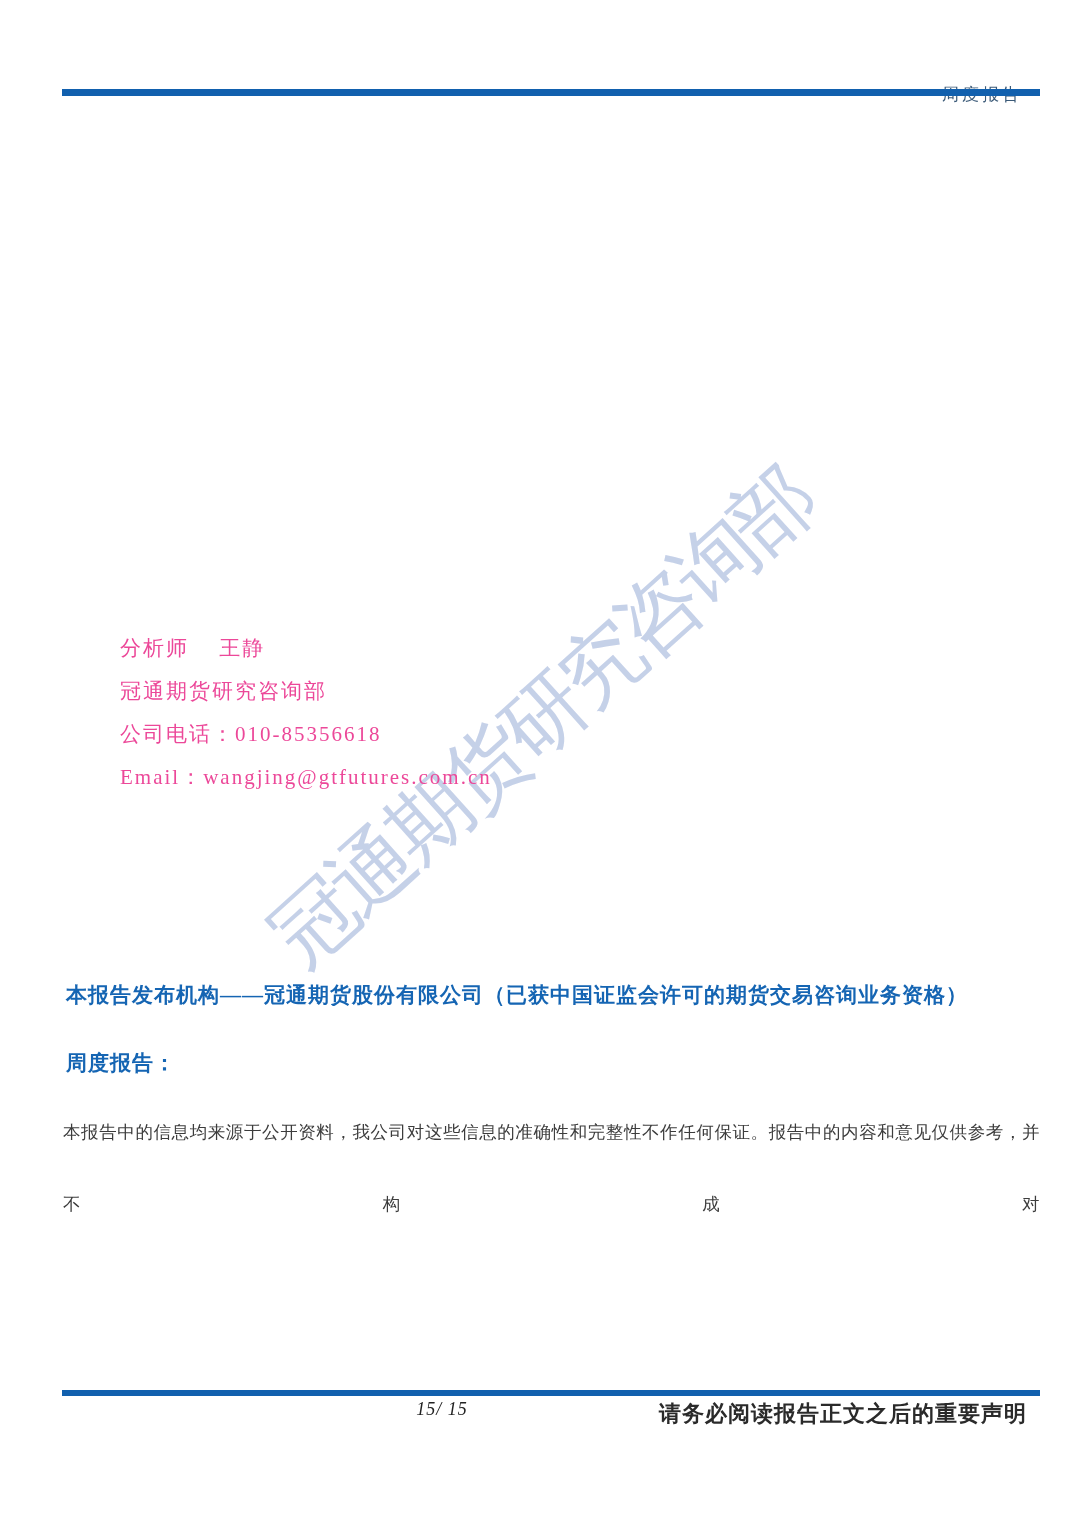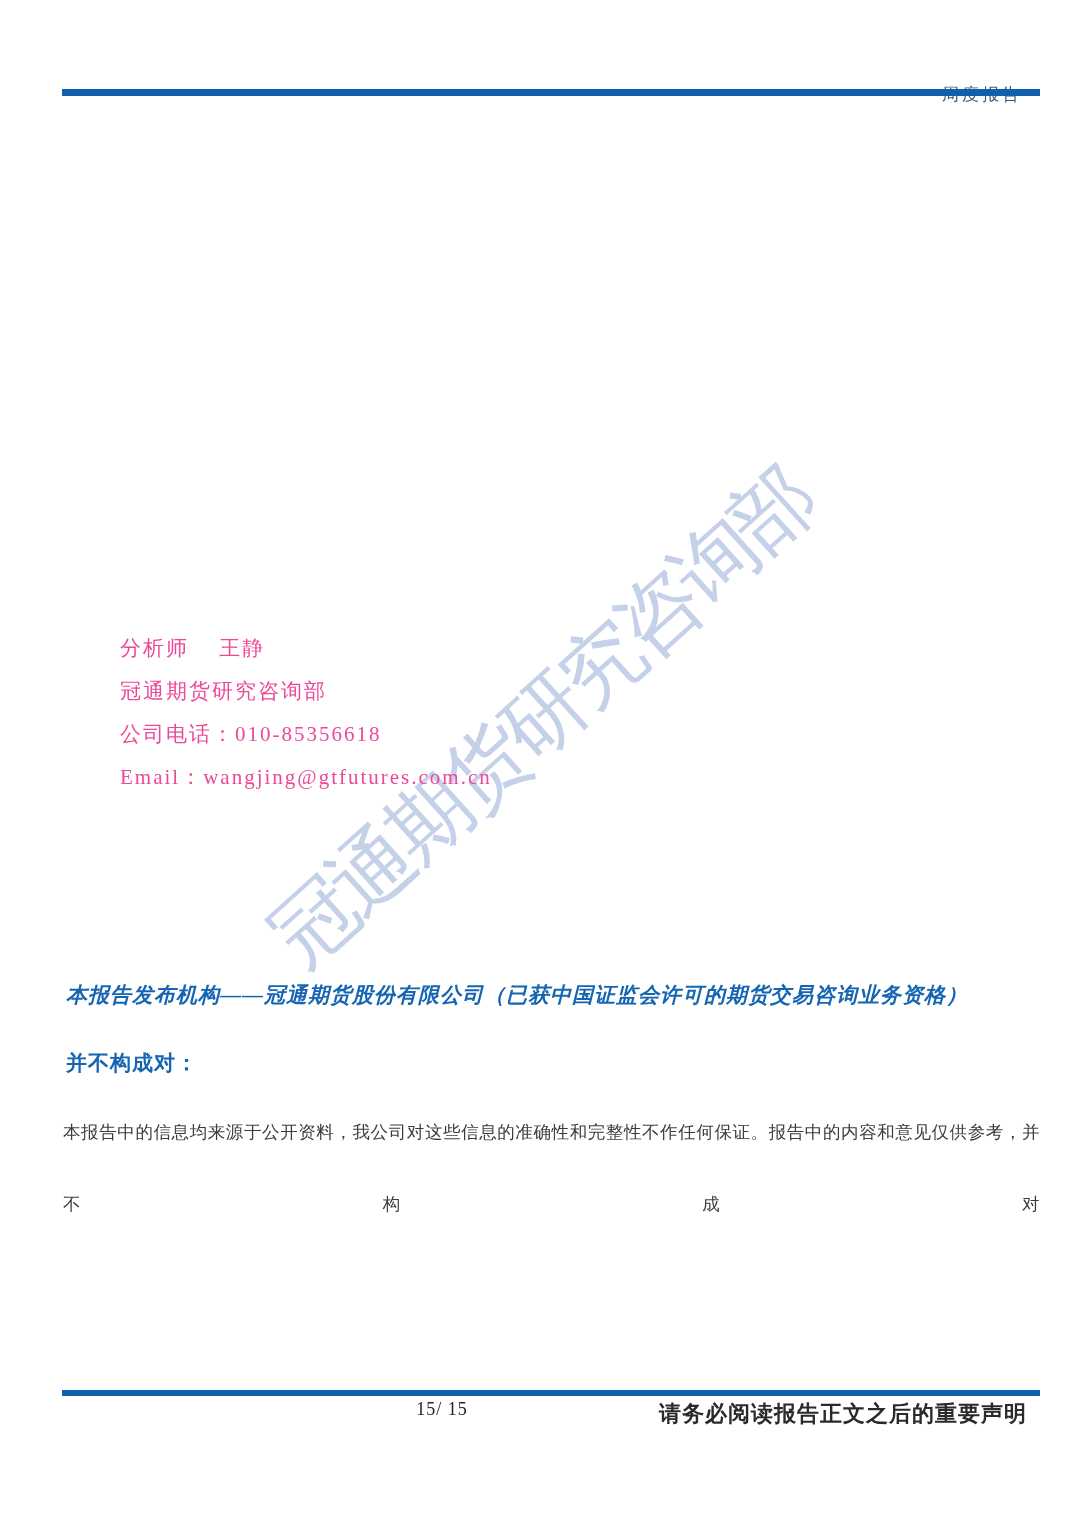--- a/index.html
+++ b/index.html
@@ -66,21 +66,20 @@
   .publisher-statement {
     position: absolute;
     left: 66px;
     top: 981px;
     width: 960px;
     font-size: 21px;
     font-weight: bold;
     letter-spacing: 1px;
     color: #1565b3;
     white-space: nowrap;
-    font-style: italic;
   }
 
   
   .disclaimer-title {
     position: absolute;
     left: 66px;
     top: 1049px;
     font-size: 21px;
     font-weight: bold;
     letter-spacing: 1px;
@@ -114,20 +113,21 @@
   }
   .footer-page {
     position: absolute;
     top: 1399px;
     left: 0;
     width: 884px;
     text-align: center;
     font-size: 18px;
     color: #222222;
     letter-spacing: 1px;
+    font-style: italic;
   }
   .footer-notice {
     position: absolute;
     top: 1399px;
     right: 53px;
     font-size: 22px;
     font-weight: bold;
     color: #2a2a2a;
     letter-spacing: 1px;
   }
@@ -144,21 +144,21 @@
 
   <div class="analyst-block">
     <div class="line">分析师　 王静</div>
     <div class="line">冠通期货研究咨询部</div>
     <div class="line">公司电话：010-85356618</div>
     <div class="line">Email：wangjing@gtfutures.com.cn</div>
   </div>
 
   <div class="publisher-statement">本报告发布机构——冠通期货股份有限公司（已获中国证监会许可的期货交易咨询业务资格）</div>
 
-  <div class="disclaimer-title">并不构成对：</div>
+  <div class="disclaimer-title">周度报告：</div>
 
   <div class="disclaimer-body">
     <div class="dline fill">本报告中的信息均来源于公开资料，我公司对这些信息的准确性和完整性不作任何保证。报告中的内容和意见仅供参考，并不构成对</div>
   </div>
 
   <div class="footer-rule"></div>
   <div class="footer-page">15/ 15</div>
   <div class="footer-notice">请务必阅读报告正文之后的重要声明</div>
 
 </div>

